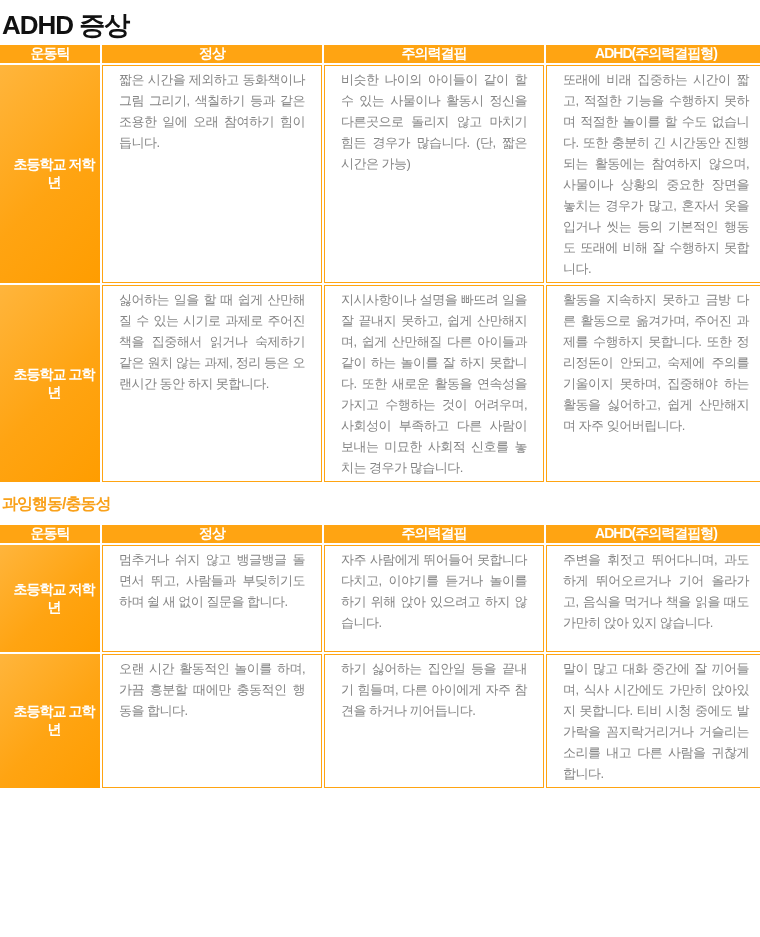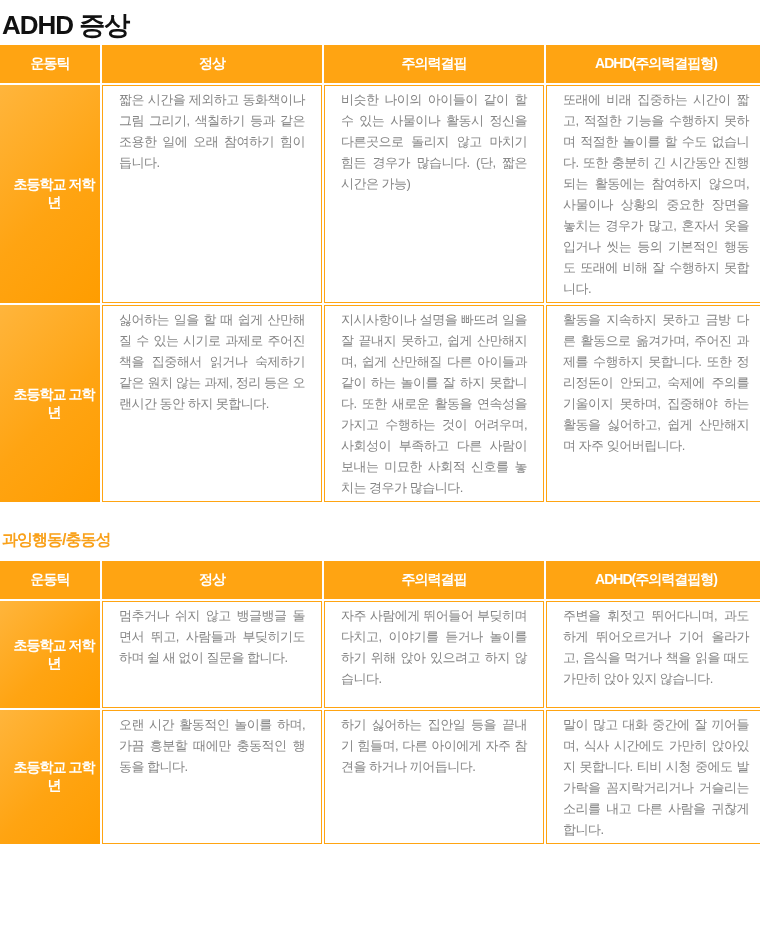--- a/index.html
+++ b/index.html
@@ -24,37 +24,37 @@
     letter-spacing:-1px;
     margin:2px 0 0 2px;
   }
   .section-title{
     font-size:16px;
     font-weight:bold;
     color:var(--title-orange);
     letter-spacing:-1px;
     margin:29px 0 8px 2px;
   }
-  .section-title.second{ margin-top:26px; }
+  .section-title.second{ margin-top:10px; }
   table.sym-table{
     width:760px;
     border-collapse:separate;
     border-spacing:2px;
     table-layout:fixed;
     margin-left:-2px;
   }
   table.sym-table col.c-label{ width:100px; }
   table.sym-table col.c-body{ width:220px; }
   th.col-header{
     background:var(--orange);
     color:#ffffff;
     font-size:14px;
     font-weight:bold;
     letter-spacing:-1px;
-    height:38px;
+    height:18px;
     text-align:center;
     vertical-align:middle;
   }
   td.row-label{
     background:linear-gradient(135deg,var(--orange-light) 0%,var(--orange) 55%,var(--orange-deep) 100%);
     color:#ffffff;
     font-size:14px;
     font-weight:bold;
     letter-spacing:-1px;
     text-align:center;
@@ -131,21 +131,21 @@
           <th class="col-header">운동틱</th>
           <th class="col-header">정상</th>
           <th class="col-header">주의력결핍</th>
           <th class="col-header">ADHD(주의력결핍형)</th>
         </tr>
       </thead>
       <tbody>
         <tr class="t2r1">
           <td class="row-label">초등학교 저학년</td>
           <td class="body-cell">멈추거나 쉬지 않고 뱅글뱅글 돌면서 뛰고, 사람들과 부딪히기도 하며 쉴 새 없이 질문을 합니다.</td>
-          <td class="body-cell">자주 사람에게 뛰어들어 부딪히며 다치고, 이야기를 듣거나 놀이를 하기 위해 앉아 있으려고 하지 않습니다.</td>
+          <td class="body-cell">자주 사람에게 뛰어들어 못합니다 다치고, 이야기를 듣거나 놀이를 하기 위해 앉아 있으려고 하지 않습니다.</td>
           <td class="body-cell">주변을 휘젓고 뛰어다니며, 과도하게 뛰어오르거나 기어 올라가고, 음식을 먹거나 책을 읽을 때도 가만히 앉아 있지 않습니다.</td>
         </tr>
         <tr class="t2r2">
           <td class="row-label">초등학교 고학년</td>
           <td class="body-cell">오랜 시간 활동적인 놀이를 하며, 가끔 흥분할 때에만 충동적인 행동을 합니다.</td>
           <td class="body-cell">하기 싫어하는 집안일 등을 끝내기 힘들며, 다른 아이에게 자주 참견을 하거나 끼어듭니다.</td>
           <td class="body-cell">말이 많고 대화 중간에 잘 끼어들며, 식사 시간에도 가만히 앉아있지 못합니다. 티비 시청 중에도 발가락을 꼼지락거리거나 거슬리는 소리를 내고 다른 사람을 귀찮게 합니다.</td>
         </tr>
 
       </tbody>

